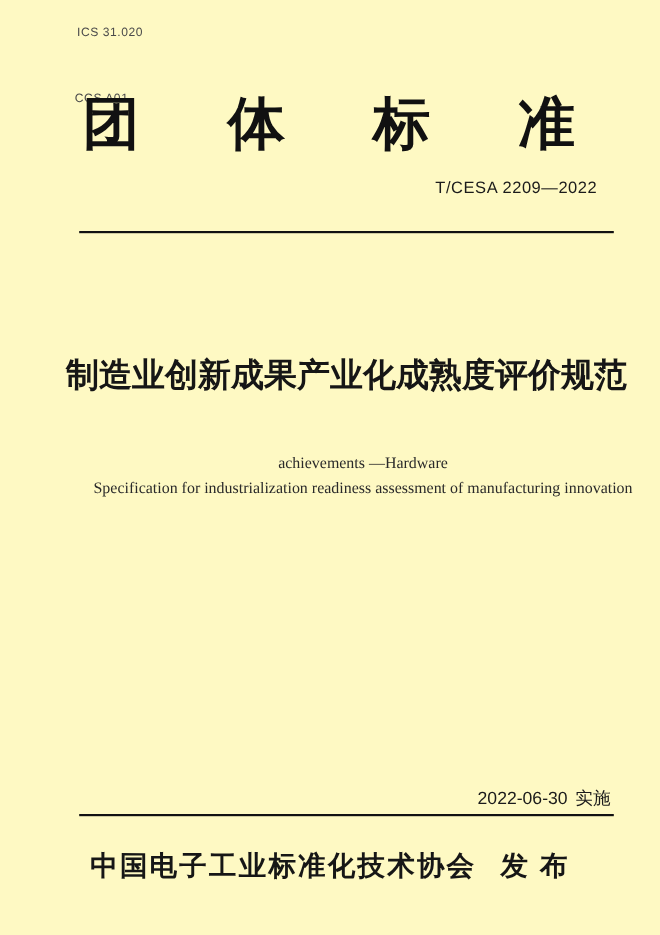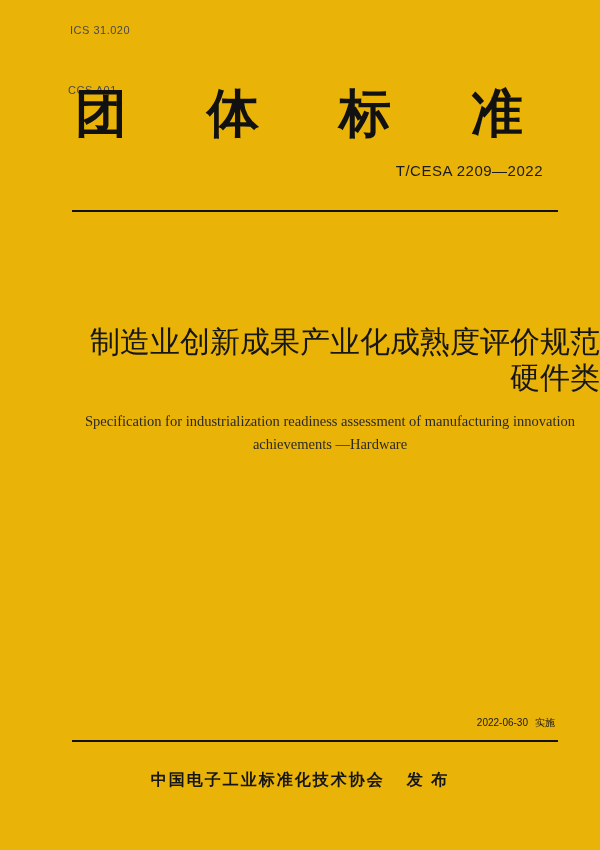--- a/index.html
+++ b/index.html
@@ -5,21 +5,21 @@
   html, body {
     margin: 0;
     padding: 0;
     background: #e8e8e8;
   }
   .page {
     position: relative;
     width: 600px;
     height: 850px;
     margin: 0 auto;
-    background: #eab308;
+    background: #fef9c3;
     overflow: hidden;
     font-family: "Liberation Sans", sans-serif;
     color: #1b1b1b;
   }
   
   .code-ics {
     position: absolute;
     left: 70px;
     top: 24px;
     font-size: 11px;
@@ -67,22 +67,22 @@
     background: #111111;
   }
   .rule-top { top: 210px; }
   .rule-bottom { top: 740px; }
   
   .doc-title {
     position: absolute;
     left: 60px;
     width: 540px;
     top: 324px;
-    text-align: right;
-    font-weight: 400;
+    text-align: left;
+    font-weight: 700;
     font-size: 30px;
     line-height: 36px;
     color: #161616;
   }
   .doc-title .line { display: block; }
   .doc-title-en {
     position: absolute;
     left: 60px;
     width: 540px;
     top: 410px;
@@ -100,35 +100,35 @@
     left: 72px;
     top: 716px;
     font-size: 15px;
     white-space: nowrap;
     color: #1b1b1b;
   }
   .date-implement {
     position: absolute;
     right: 45px;
     top: 716px;
-    font-size: 10px;
+    font-size: 16px;
     white-space: nowrap;
     color: #1b1b1b;
   }
   .date-label { margin-left: 7px; }
   
   .publisher {
     position: absolute;
     left: 60px;
     width: 480px;
     top: 770px;
     display: flex;
     justify-content: center;
     align-items: flex-start;
-    font-size: 16px;
+    font-size: 25px;
     font-weight: 700;
     letter-spacing: 2px;
     color: #161616;
     white-space: nowrap;
   }
   .publisher .gap { display: inline-block; width: 22px; }
 </style>
 </head>
 <body>
 
@@ -143,26 +143,25 @@
     <span>标</span>
     <span>准</span>
   </div>
 
   <div class="std-number">T/CESA 2209—2022</div>
 
   <div class="rule rule-top"></div>
 
   <div class="doc-title">
     <span class="line">制造业创新成果产业化成熟度评价规范</span>
-    <span class="line">硬件类</span>
   </div>
 
   <div class="doc-title-en">
+    <span class="line">achievements —Hardware</span>
     <span class="line">Specification for industrialization readiness assessment of manufacturing innovation</span>
-    <span class="line">achievements —Hardware</span>
   </div>
 
 
   <div class="date-implement">
     <span>2022-06-30</span><span class="date-label">实施</span>
   </div>
 
   <div class="rule rule-bottom"></div>
 
   <div class="publisher">

